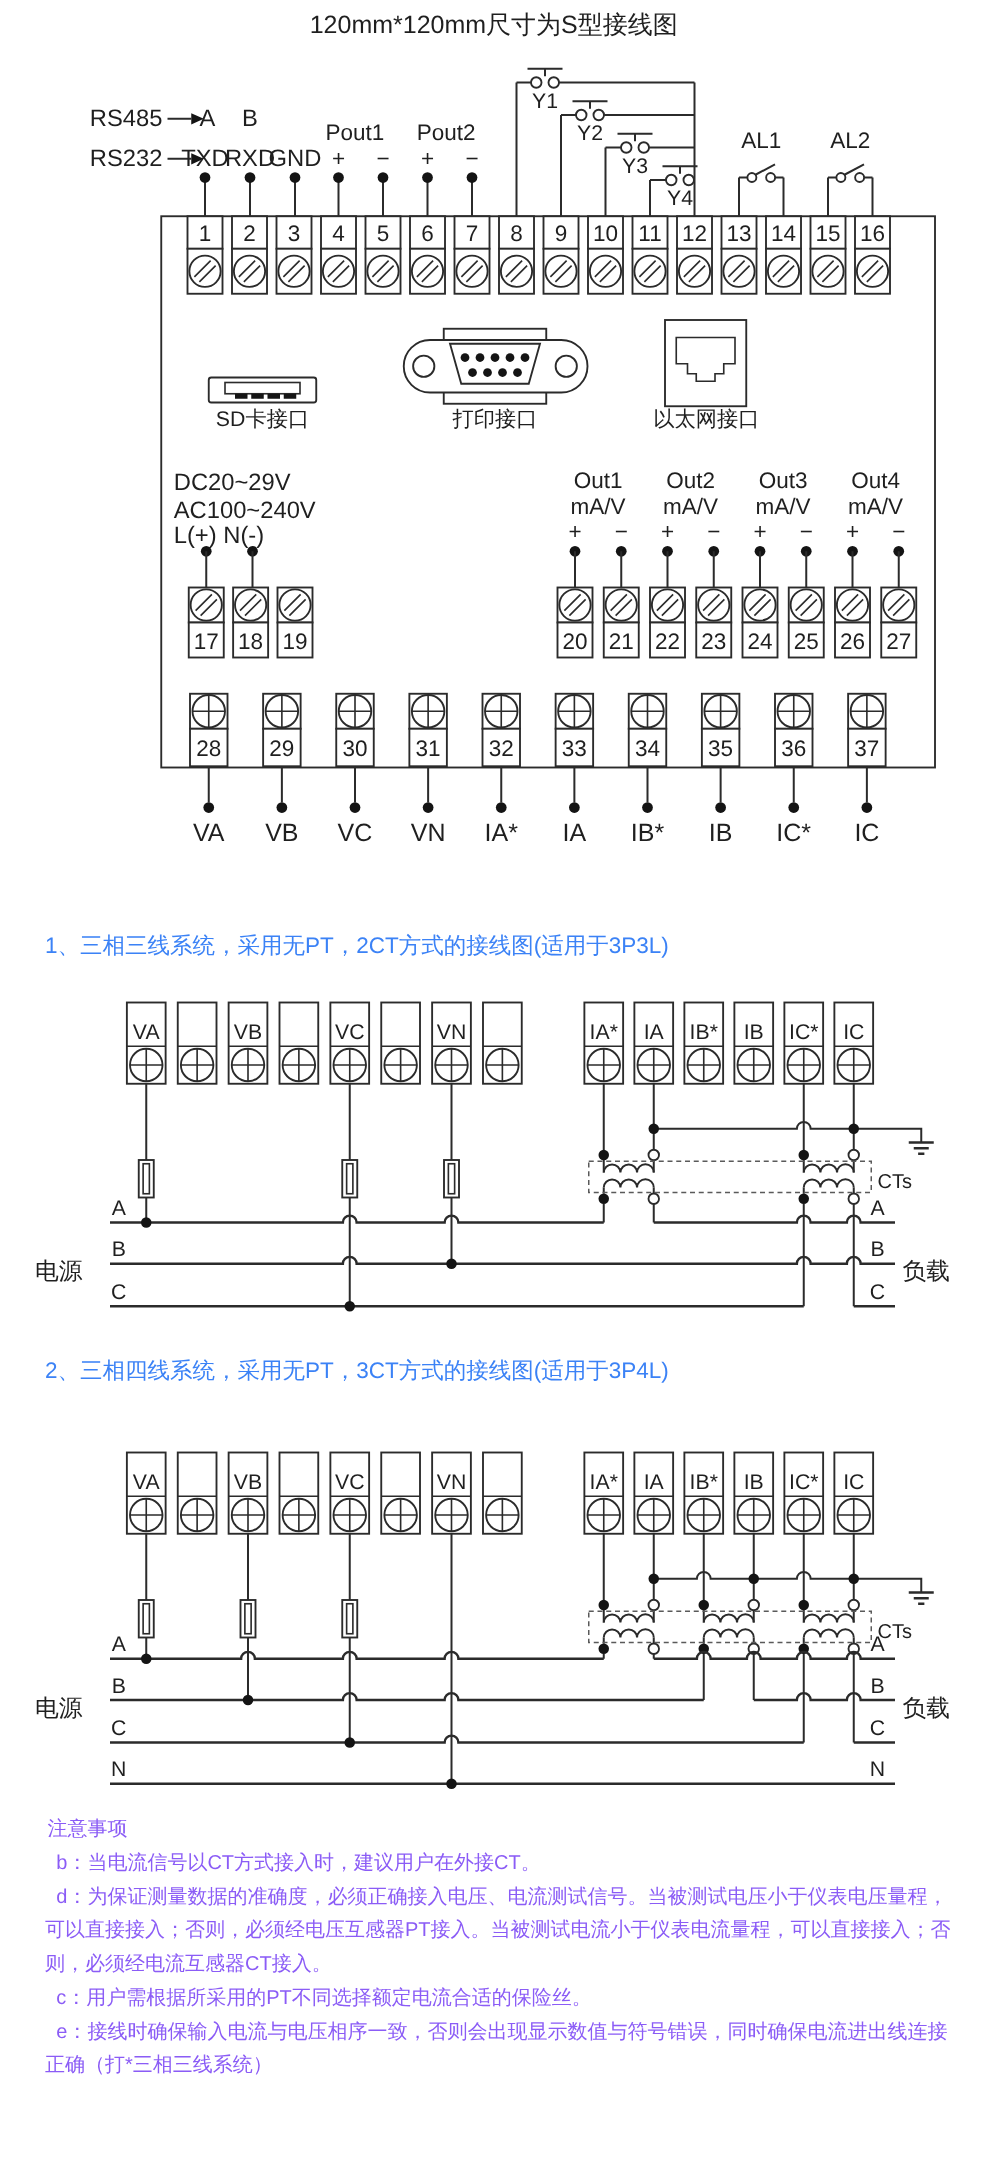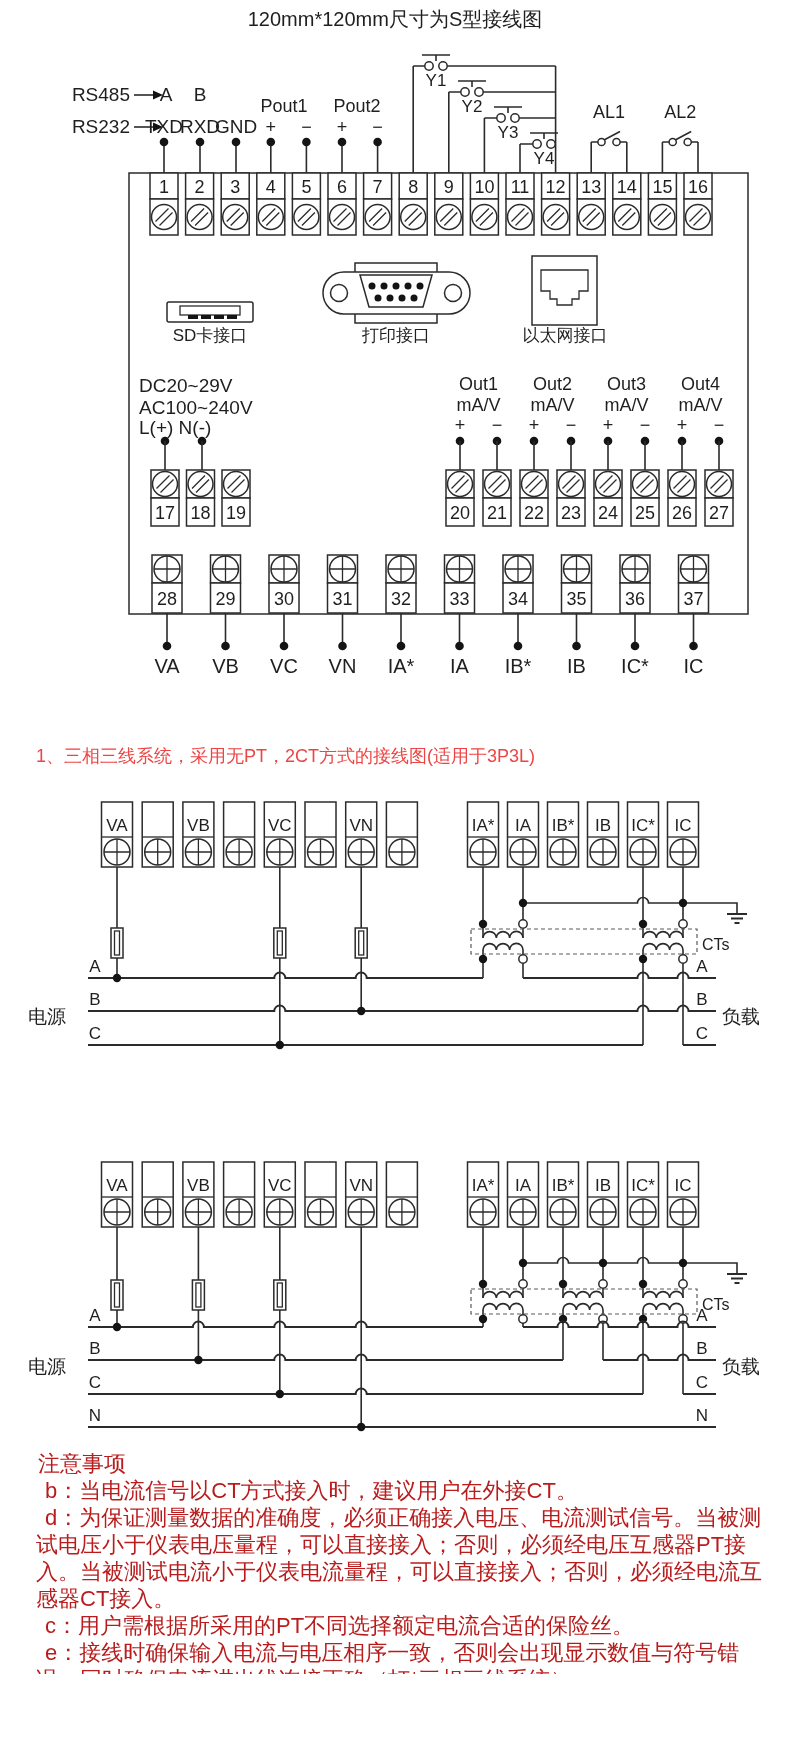--- a/index.html
+++ b/index.html
@@ -12,22 +12,22 @@
   .w{fill:none;stroke:#2b2b2b;stroke-width:1.6;}
   .w2{fill:none;stroke:#2b2b2b;stroke-width:1.9;}
   .dash{fill:none;stroke:#5a5a5a;stroke-width:1.2;stroke-dasharray:4 3;}
   .dot{fill:#141414;stroke:none;}
   .oc{fill:#fff;stroke:#2b2b2b;stroke-width:1.5;}
   .blk{fill:#141414;stroke:none;}
   .tx{text-anchor:middle;}
   .ts{text-anchor:start;}
   .te{text-anchor:end;}
   .s16{font-size:16px}.s17{font-size:17px}.s18{font-size:18px}.s19{font-size:19px}.s20{font-size:20px}
-  .h{position:absolute;left:36px;font-size:18px;color:#ef4444;white-space:nowrap;}
-  .notes{position:absolute;left:36px;top:1450px;width:728px;font-size:22px;line-height:27px;color:#b91c1c;}
+  .h{position:absolute;left:36px;font-size:18px;color:#3b82f6;white-space:nowrap;}
+  .notes{position:absolute;left:36px;top:1450px;width:728px;font-size:16px;line-height:27px;color:#8b5cf6;}
   .notes .nh{margin:0 0 0 2px;}
   .notes p{margin:0;text-indent:9px;}
 </style>
 </head>
 <body>
 
 <div class="page">
 
 <svg style="top:0" width="790" height="700" viewBox="0 0 790 700">
   <defs>
@@ -616,20 +616,21 @@
   <text class="tx s17" x="95" y="182">A</text>
   <text class="tx s17" x="95" y="215">B</text>
   <text class="tx s17" x="95" y="249">C</text>
   <text class="tx s17" x="702" y="182">A</text>
   <text class="tx s17" x="702" y="215">B</text>
   <text class="tx s17" x="702" y="249">C</text>
   <text class="tx s19" x="47" y="233">电源</text>
   <text class="tx s19" x="741" y="233">负载</text>
 </svg>
 
+<div class="h" style="top:1084px"><span>2、三相四线系统，采用无PT，3CT方式的接线图(适用于3P4L)</span></div>
 
 <svg style="top:1160px" width="790" height="300" viewBox="0 0 790 300">
   <g>
     <g transform="translate(117,0)">
           <rect class="tb" x="-15.5" y="2" width="31" height="65"></rect>
           <line class="thin" x1="-15.5" y1="37" x2="15.5" y2="37"></line>
           <use href="#screwX" y="52"></use>
           <text class="tx s17" y="31">VA</text>
         </g>
     <g transform="translate(157.7,0)">

